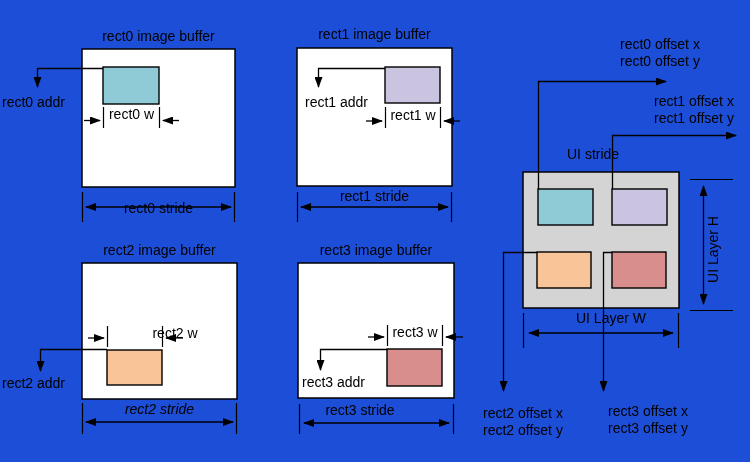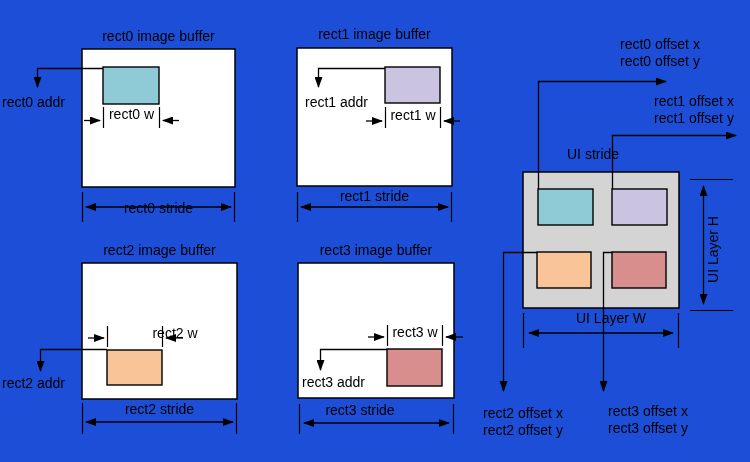--- a/index.html
+++ b/index.html
@@ -91,21 +91,21 @@
   <div class="lbl ctr" style="left:82px;top:188px;width:153px;margin-top:12px;">rect0 stride</div>
 
   <div class="lbl ctr" style="left:297px;top:26px;width:155px;">rect1 image buffer</div>
   <div class="lbl" style="left:305px;top:94px;">rect1 addr</div>
   <div class="lbl ctr" style="left:385px;top:107px;width:56px;">rect1 w</div>
   <div class="lbl ctr" style="left:297px;top:188px;width:155px;">rect1 stride</div>
 
   <div class="lbl ctr" style="left:82px;top:242px;width:155px;">rect2 image buffer</div>
   <div class="lbl ctr" style="left:107px;top:325px;width:56px;margin-left:40px;">rect2 w</div>
   <div class="lbl" style="left:2px;top:375px;">rect2 addr</div>
-  <div class="lbl ctr" style="left:82px;top:401px;width:155px;">rect2 stride</div>
+  <div class="lbl ctr" style="left:82px;top:401px;width:155px;font-style:italic;">rect2 stride</div>
 
   <div class="lbl ctr" style="left:298px;top:242px;width:156px;">rect3 image buffer</div>
   <div class="lbl ctr" style="left:387px;top:324px;width:56px;">rect3 w</div>
   <div class="lbl" style="left:302px;top:374px;">rect3 addr</div>
   <div class="lbl ctr" style="left:298px;top:402px;width:124px;">rect3 stride</div>
 
   <div class="lbl" style="left:567px;top:146px;">UI stride</div>
 
   <div class="lbl" style="left:620px;top:36px;">
     <div>rect0 offset x</div>

